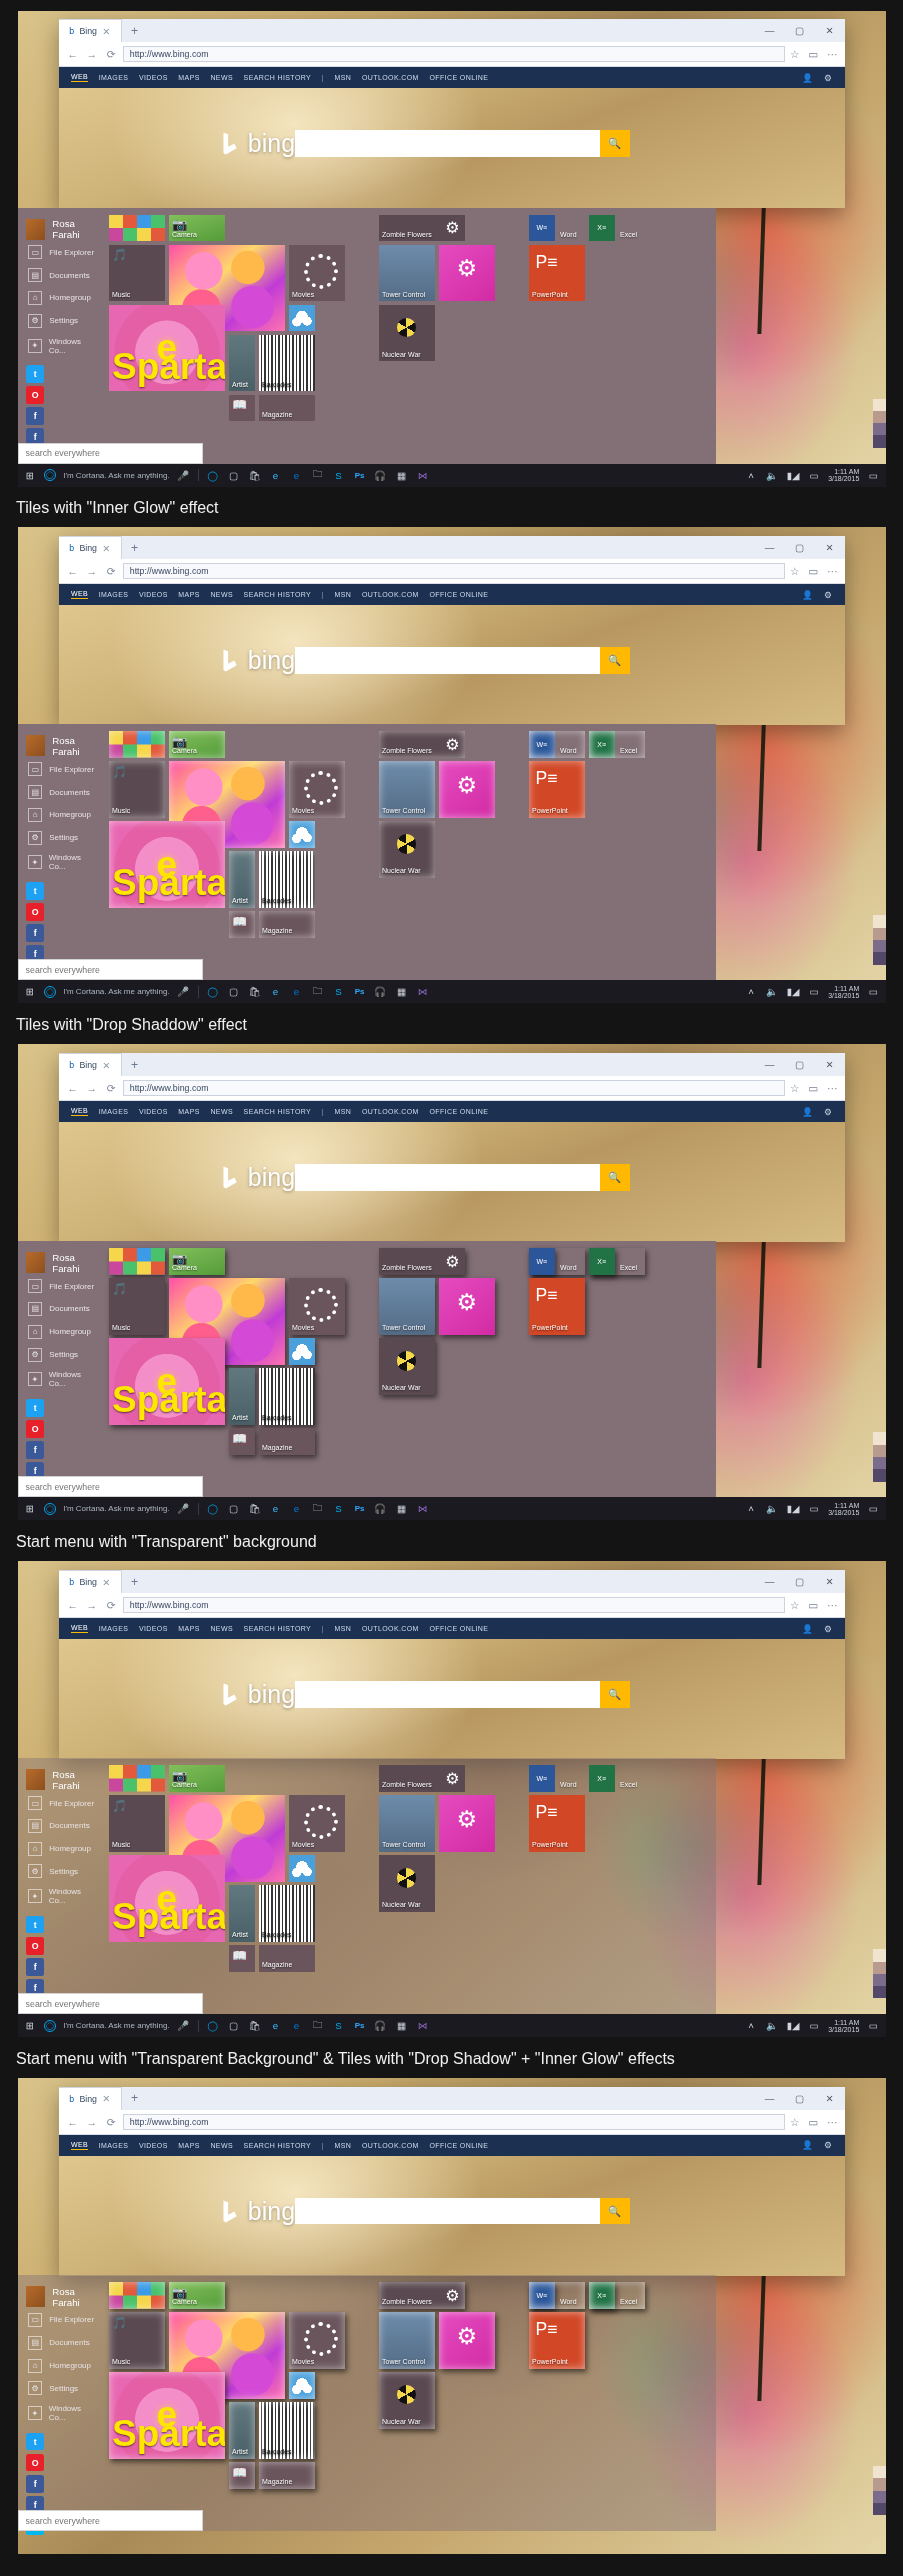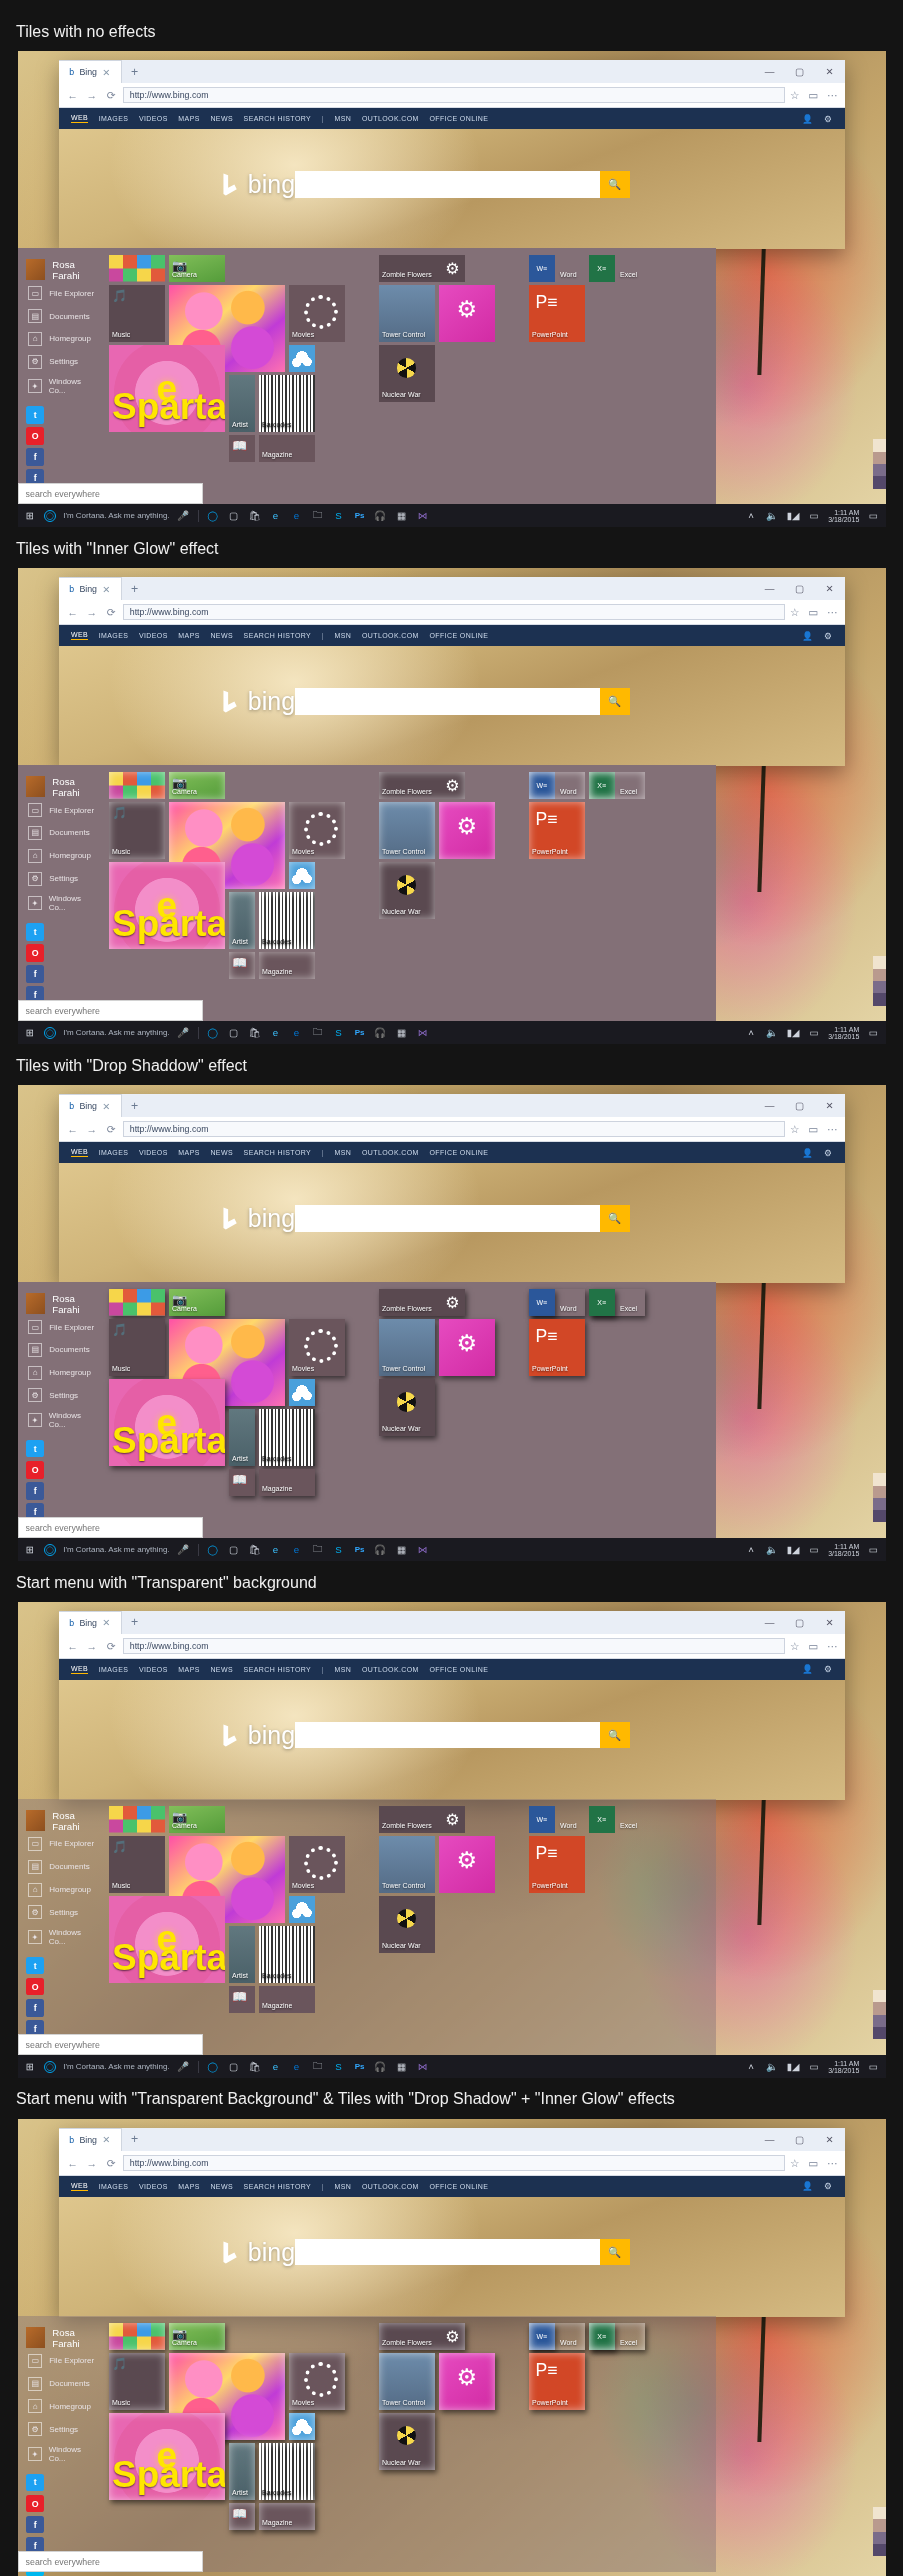--- a/index.html
+++ b/index.html
@@ -300,21 +300,20 @@
   .tb-right{ margin-left:auto; display:flex; align-items:center; gap:7px; }
   .tb-clock{ font-size:7px; line-height:1; text-align:right; color:#cfd4dd;}
   
   .swatches{position:absolute; right:0; top:388px; width:12.3px;}
   .swatches span{display:block;height:12.3px;}
 </style>
 </head>
 <body>
 
 <div class="page" id="page">
-    <div class="caption">Tiles with no effects</div>
   <div class="variant">
     <div class="wallpaper">
       <div class="tree-shape"></div>
     </div>
 
     <div class="browser">
       <div class="tabstrip">
         <div class="tab">
           <span style="color:#0e5aa7;">b</span>
           <span>Bing</span>

